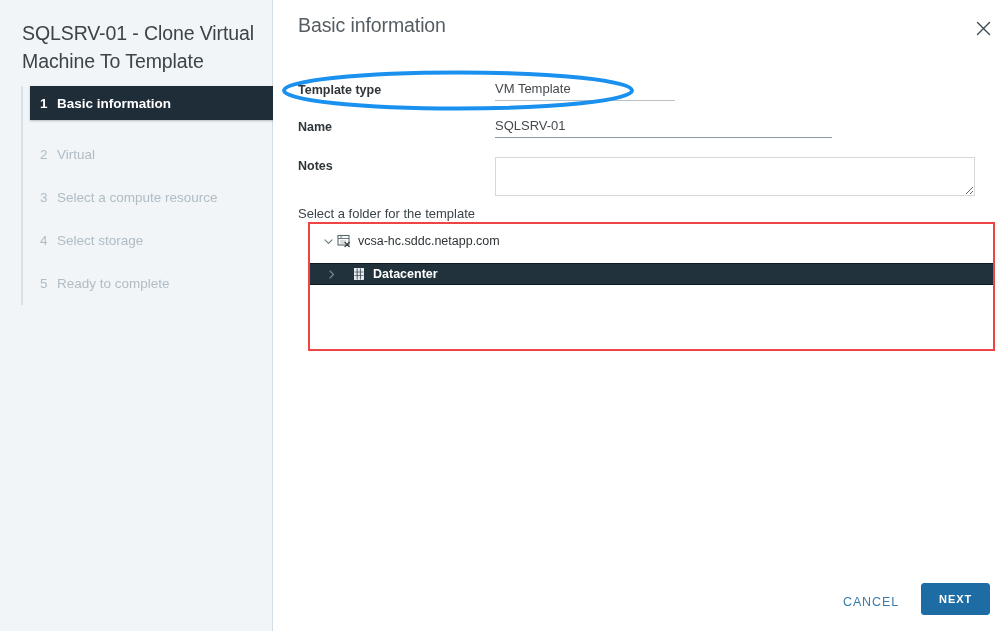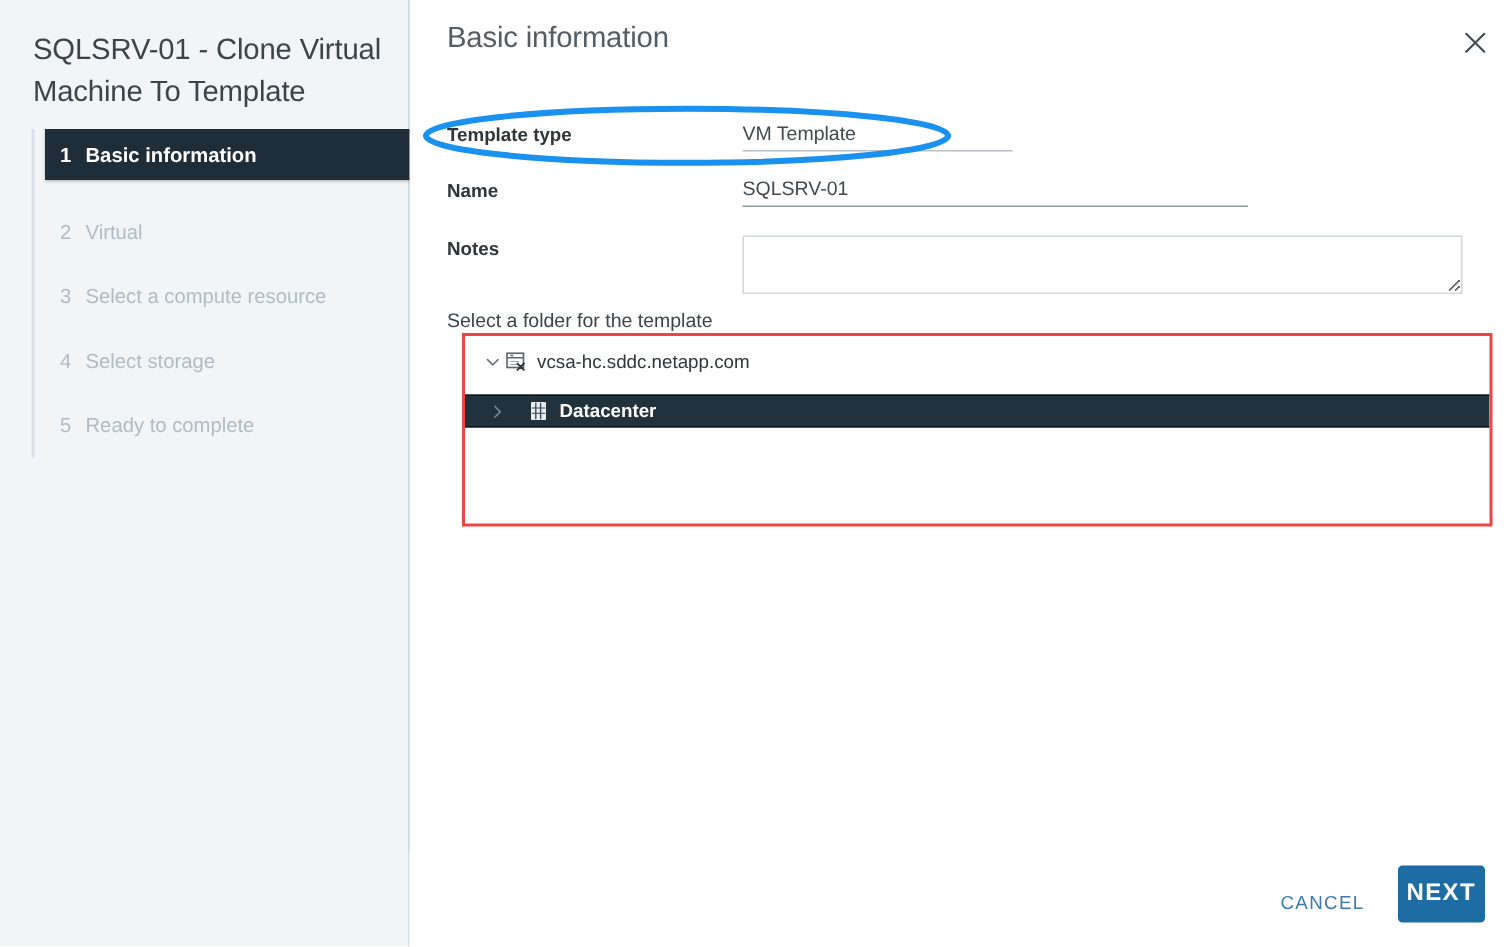--- a/index.html
+++ b/index.html
@@ -9,21 +9,21 @@
     height: 631px;
     background: #ffffff;
     font-family: "Liberation Sans", sans-serif;
     overflow: hidden;
   }
 
   #app {
     position: relative;
     width: 1008px;
     height: 568px;
-    background: #15803d;
+    background: #a3a3a3;
     text-decoration: underline;
   }
 
   
   #sidebar {
     position: absolute;
     left: 0; top: 0;
     width: 273px;
     height: 631px;
     background: #f1f5f8;
@@ -265,26 +265,26 @@
     color: #3b7cab;
     cursor: pointer;
     padding: 6px 4px;
   }
 
   #next-button {
     background: #1d6ca3;
     border: 1px solid #1d6ca3;
     border-radius: 3px;
     font-family: "Liberation Sans", sans-serif;
-    font-size: 16px;
+    font-size: 11px;
     letter-spacing: 0.9px;
     font-weight: bold;
     color: #ffffff;
     cursor: pointer;
-    padding: 9px 5px;
+    padding: 9px 17px;
   }
 </style>
 </head>
 <body>
 
 <div id="app">
 
   <div id="sidebar">
 
     <div id="wizard-title">SQLSRV-01 - Clone Virtual Machine To Template</div>

